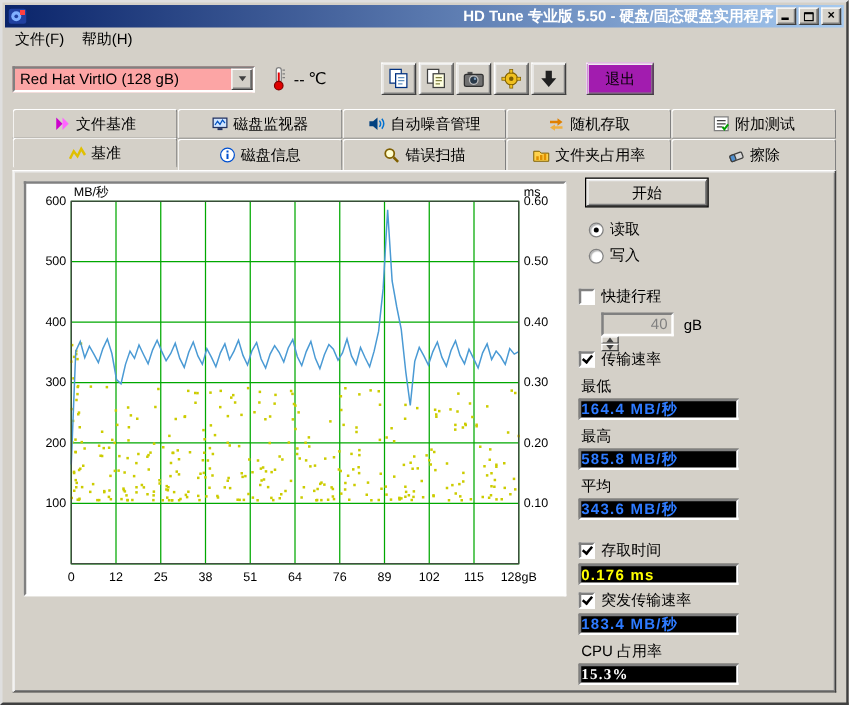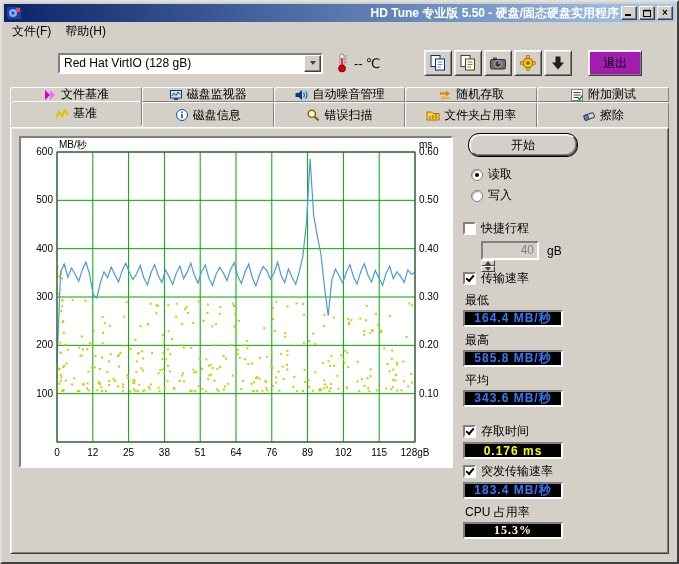--- a/index.html
+++ b/index.html
@@ -8,58 +8,58 @@
   
   .titlebar{height:18px;background:linear-gradient(90deg,#0a246a,#a6caf0);display:flex;align-items:center;padding:0 2px;flex:0 0 auto;text-align:right;}
   .titlebar .app-icon{width:16px;height:16px;margin-right:3px;flex:0 0 auto;}
   .titlebar .title{color:#fff;font-size:12px;font-weight:bold;white-space:nowrap;overflow:hidden;flex:1;}
   .win-btn{width:16px;height:14px;background:#d4d0c8;border:1px solid;border-color:#fff #404040 #404040 #fff;box-shadow:inset -1px -1px 0 #808080;margin-left:2px;display:flex;align-items:center;justify-content:center;font-size:10px;line-height:10px;color:#000;font-weight:bold;}
   
   .menubar{height:19px;display:flex;align-items:center;font-size:12px;padding-left:1px;flex:0 0 auto;}
   .menu-item{padding:2px 7px;}
   
   .toolbar{height:44px;display:flex;align-items:center;padding:2px 6px;gap:4px;flex:0 0 auto;}
-  .combo{width:265px;height:21px;background:#ffffff;border:2px solid;border-color:#808080 #fff #fff #808080;display:flex;align-items:center;margin-left:48px;}
+  .combo{width:194px;height:21px;background:#fca5a5;border:2px solid;border-color:#808080 #fff #fff #808080;display:flex;align-items:center;}
   .combo-text{flex:1;font-size:12px;padding:0 4px;white-space:nowrap;overflow:hidden;}
   .combo-arrow{width:17px;height:100%;background:#d4d0c8;border:1px solid;border-color:#fff #404040 #404040 #fff;box-shadow:inset -1px -1px 0 #808080;display:flex;align-items:center;justify-content:center;font-size:8px;}
   .temp-wrap{display:flex;align-items:center;gap:3px;margin-left:6px;font-size:13px;}
   .tbtn{width:28px;height:26px;background:#d4d0c8;border:1px solid;border-color:#fff #404040 #404040 #fff;box-shadow:inset 1px 1px 0 #ececec,inset -1px -1px 0 #808080;display:flex;align-items:center;justify-content:center;}
   .tbtn-group{display:flex;gap:2px;margin-left:40px;}
   .exit-btn{width:54px;height:26px;margin-left:12px;background:#a21caf;border:1px solid;border-color:#fff #404040 #404040 #fff;box-shadow:inset 1px 1px 0 #ececec,inset -1px -1px 0 #808080;font-size:12px;display:flex;align-items:center;justify-content:center;}
   
   .tabstrip{margin:2px 6px 0;flex:0 0 auto;}
   .tabs{display:flex;}
-  .tab{flex:1;height:15px;display:flex;align-items:center;justify-content:center;gap:4px;font-size:12px;background:#d4d0c8;border:1px solid;border-color:#fff #808080 #808080 #fff;border-radius:3px 3px 0 0;white-space:nowrap;position:relative;}
+  .tab{flex:1;height:24px;display:flex;align-items:center;justify-content:center;gap:4px;font-size:12px;background:#d4d0c8;border:1px solid;border-color:#fff #808080 #808080 #fff;border-radius:3px 3px 0 0;white-space:nowrap;position:relative;}
   .tabs-row2 .tab{border-bottom:none;height:25px;}
   .tabs-row2 .tab.active{z-index:3;height:24px;margin-top:-1px;box-shadow:0 2px 0 #d4d0c8;}
   .tab .ticon{width:14px;height:14px;flex:0 0 auto;}
   
   .tabpage{flex:1;margin:0 6px 6px;background:#d4d0c8;border:1px solid;border-color:#fff #404040 #404040 #fff;box-shadow:inset 1px 1px 0 #ececec,inset -1px -1px 0 #808080;position:relative;}
   
   .chart-panel{position:absolute;left:8px;top:8px;width:434px;height:332px;background:#fff;border:2px solid;border-color:#808080 #fff #fff #808080;}
   .chart-panel svg{display:block;}
   
   .controls{position:absolute;left:450px;top:4px;width:212px;font-size:12px;}
   .btn{background:#d4d0c8;border:1px solid;border-color:#fff #404040 #404040 #fff;box-shadow:inset 1px 1px 0 #ececec,inset -1px -1px 0 #808080;font-size:12px;}
-  .start{display:block;width:108px;height:22px;margin:2px 0 10px 8px;outline:1px solid #000;border-radius:10px;}
+  .start{display:block;width:97px;height:22px;margin:2px 0 10px 8px;outline:1px solid #000;}
   .radio-row,.check-row{display:flex;align-items:center;gap:5px;margin:4px 0 2px 10px;}
   .check-row{margin-left:2px;}
   .rdot{width:12px;height:12px;border-radius:50%;background:#fff;border:1px solid #808080;box-shadow:inset 1px 1px 1px #b0b0b0;position:relative;flex:0 0 auto;}
   .rdot.selected::after{content:"";position:absolute;left:3px;top:3px;width:4px;height:4px;border-radius:50%;background:#000;}
   .cbox{width:13px;height:13px;background:#fff;border:2px solid;border-color:#808080 #fff #fff #808080;position:relative;flex:0 0 auto;}
   .cbox.checked::after{content:"";position:absolute;left:1px;top:1px;width:6px;height:3px;border-left:2px solid #000;border-bottom:2px solid #000;transform:rotate(-50deg);}
   .spin-row{display:flex;align-items:center;gap:8px;margin:4px 0 10px 20px;}
   .spin{width:58px;height:19px;display:flex;flex-direction:column;}
   .spin-val{flex:1;background:#d4d0c8;color:#808080;border:2px solid;border-color:#808080 #fff #fff #808080;font-size:12px;text-align:right;padding:0 3px;line-height:15px;}
   .spin-btns{width:14px;display:flex;flex-direction:column;}
   .sb{flex:1;background:#d4d0c8;border:1px solid;border-color:#fff #404040 #404040 #fff;display:flex;align-items:center;justify-content:center;}
   .arr-up{width:0;height:0;border-left:3px solid transparent;border-right:3px solid transparent;border-bottom:4px solid #404040;}
   .arr-dn{width:0;height:0;border-left:3px solid transparent;border-right:3px solid transparent;border-top:4px solid #404040;}
   .stat-label{margin:5px 0 1px 4px;}
-  .lcd{width:100px;height:17px;margin:1px 0 3px 2px;background:#000;border:2px solid;border-color:#808080 #fff #fff #808080;display:flex;align-items:center;justify-content:center;font-size:12px;font-weight:bold;letter-spacing:1px;}
+  .lcd{width:128px;height:17px;margin:1px 0 3px 2px;background:#000;border:2px solid;border-color:#808080 #fff #fff #808080;display:flex;align-items:center;justify-content:flex-start;font-size:12px;font-weight:bold;letter-spacing:1px;}
   .lcd .blue{color:#2e7bff;}
   .lcd .yellow{color:#ffff00;}
   .lcd .white{color:#ffffff;font-family:Liberation Serif, serif;}
   .gap-lg{margin-top:16px;}
 </style>
 </head>
 <body>
 
 <div class="window">
 

